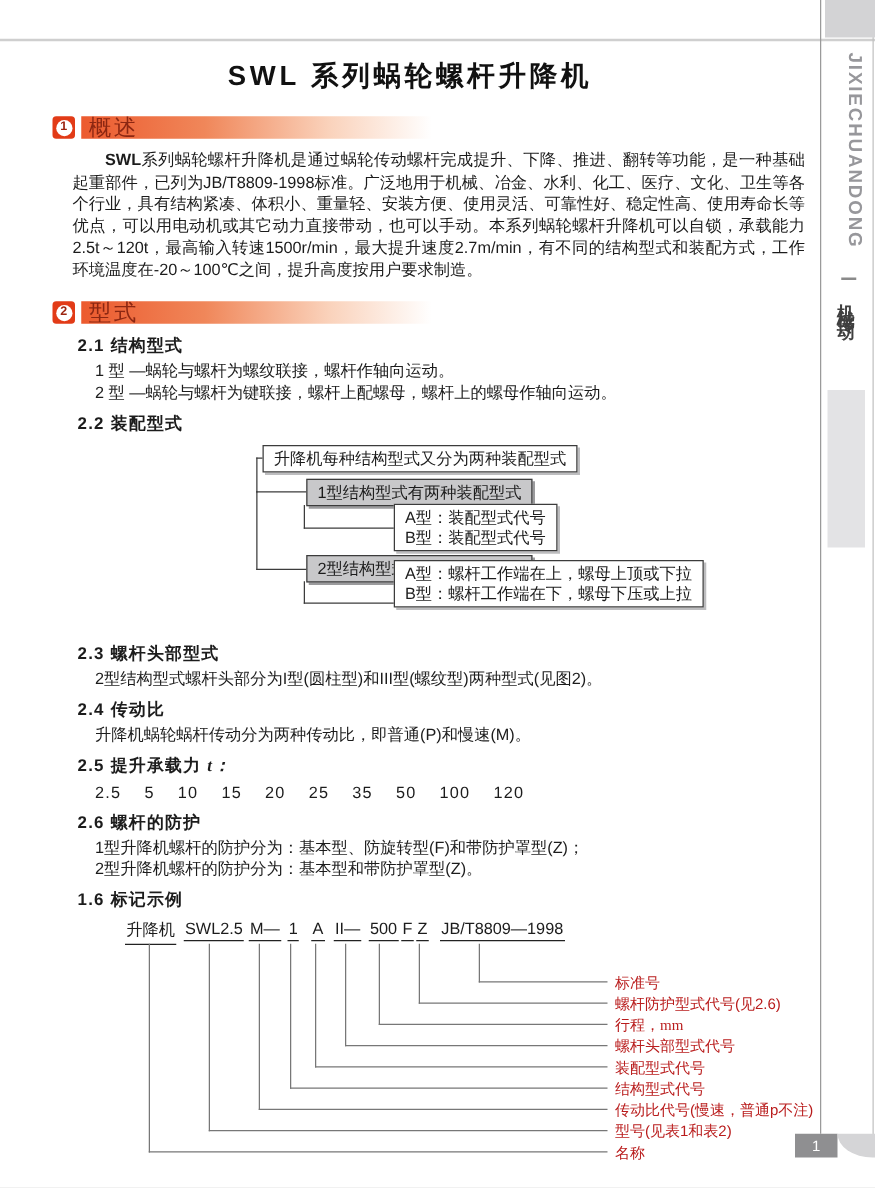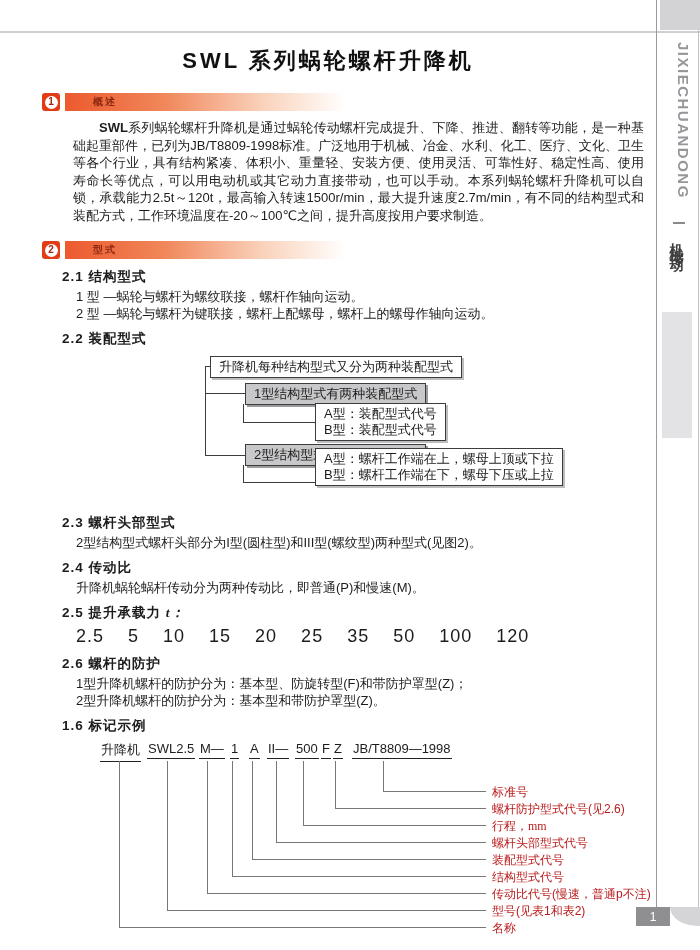--- a/index.html
+++ b/index.html
@@ -14,31 +14,31 @@
 
   .sec-header{display:flex;align-items:center;margin:16px 0 0 42px;height:20px;}
   .sec-badge{width:18px;height:18px;background:#e23b17;border-radius:3px;
              display:flex;align-items:center;justify-content:center;flex:0 0 18px;}
   .sec-badge .circ{width:13px;height:13px;background:#fff;border-radius:50%;
              display:flex;align-items:center;justify-content:center;
              font-size:10px;font-weight:bold;color:#9c2410;line-height:1;}
   .sec-bar{margin-left:5px;width:330px;height:18px;
            background:linear-gradient(90deg,#ec5a2e 0%,#f0875a 30%,#fad2bb 60%,#ffffff 85%);
            display:flex;align-items:center;}
-  .sec-bar .sec-title{padding-left:28px;font-size:10px;font-weight:bold;color:#8c2712;letter-spacing:2px;}
+  .sec-bar .sec-title{padding-left:6px;font-size:18px;font-weight:normal;color:#8c2712;letter-spacing:2px;}
 
-  .para{margin:7px 12px 0 73px;font-size:13px;line-height:17.5px;text-align:justify;}
+  .para{margin:7px 12px 0 58px;font-size:13px;line-height:17.5px;text-align:justify;}
   .para .lead{font-weight:bold;}
   .para .indent{display:inline-block;width:26px;}
 
   .sub-h{margin:8px 0 0 62px;font-size:13.5px;font-weight:bold;letter-spacing:1px;}
   .sub-h .unit{font-style:italic;font-family:"Liberation Serif","DejaVu Serif",serif;font-weight:bold;}
   .items{margin-left:76px;margin-top:2px;}
   .items .item{font-size:13px;line-height:17px;}
-  .values-row{margin:4px 0 0 76px;font-size:18px;white-space:pre;letter-spacing:1px;}
+  .values-row{margin:4px 0 0 76px;font-size:13px;white-space:pre;letter-spacing:1px;}
 
   
   .tree{position:relative;margin:8px 0 0 60px;height:150px;}
   .tbox{position:absolute;border:1px solid #3c3c3c;background:#fff;font-size:13px;
         line-height:16px;padding:2px 8px;white-space:nowrap;}
   .tbox.gray{background:#c8c8ca;box-shadow:2px 2px 0 #9b9b9d;}
   .tbox.shadow{box-shadow:2px 2px 0 #bdbdbf;}
   .tline{position:absolute;}
 
   

